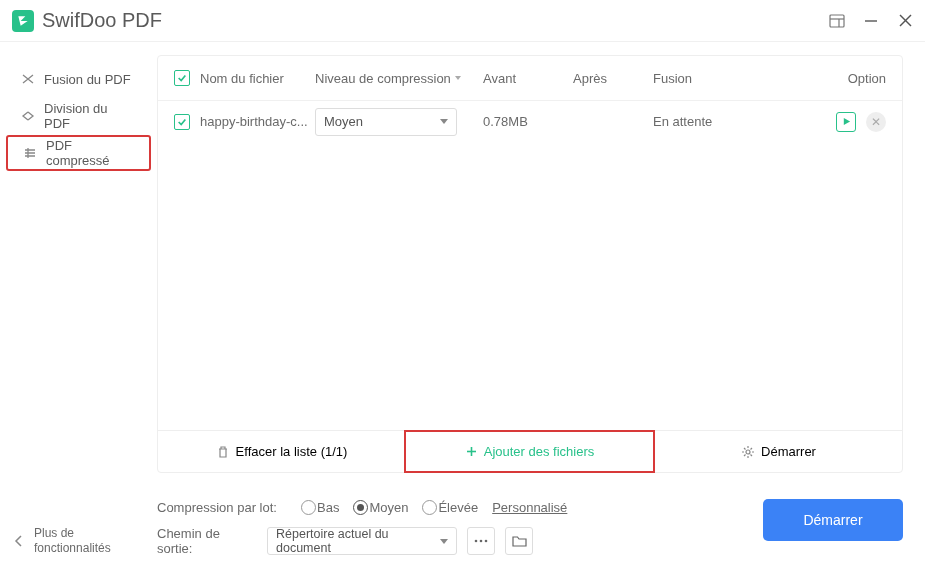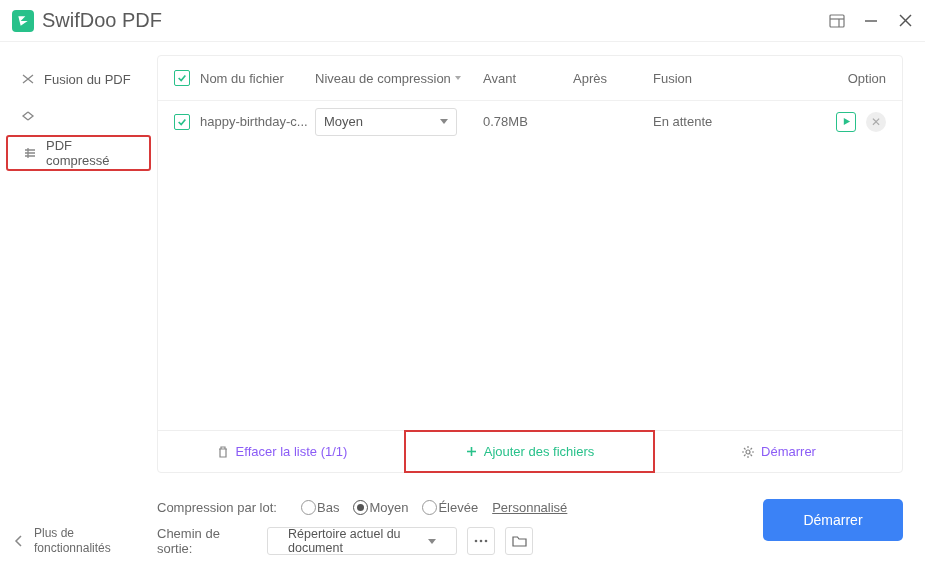--- a/index.html
+++ b/index.html
@@ -39,37 +39,37 @@
     .chk { width: 16px; height: 16px; border: 1.5px solid #28c18a; border-radius: 2px; display: flex; align-items: center; justify-content: center; cursor: pointer; }
     .chk svg { width: 10px; height: 10px; }
     
     .select-level { display: flex; align-items: center; border: 1px solid #ddd; border-radius: 3px; height: 28px; width: 142px; padding: 0 8px; font-size: 13px; color: #555; cursor: pointer; justify-content: space-between; }
     
     .row-actions { display: flex; gap: 10px; margin-left: auto; }
     .play-btn { width: 20px; height: 20px; border: 1.5px solid #28c18a; border-radius: 3px; display:flex; align-items:center; justify-content:center; cursor:pointer; }
     .del-btn { width: 20px; height: 20px; border-radius: 50%; background: #eee; color:#aaa; display:flex; align-items:center; justify-content:center; cursor:pointer; font-size: 12px;}
     
     .tfoot { display: flex; border-top: 1px solid #eee; height: 42px; }
-    .foot-btn { flex: 1; display: flex; align-items: center; justify-content: center; gap: 6px; font-size: 13px; color: #8b5cf6; cursor: pointer; }
+    .foot-btn { flex: 1; display: flex; align-items: center; justify-content: center; gap: 6px; font-size: 13px; color: #000000; cursor: pointer; }
     .foot-btn.highlight { border: 2px solid #d83939; color: #28c18a; margin: -1px; z-index: 1;}
     .foot-btn + .foot-btn { border-left: 1px solid #eee; }
     .foot-btn.highlight { border: 2px solid #d83939;}
     
     .bottom-panel { padding: 12px 0 20px 0; display: flex; align-items: flex-start; }
     .settings-left { flex:1; }
     .setting-row { display: flex; align-items: center; height: 32px; font-size: 13px; color: #6a6a6a; gap: 14px; }
     .setting-label { width: 130px; }
     .radio-grp { display: flex; gap: 14px; align-items: center; }
     .radio { display: flex; align-items: center; gap: 1px; cursor: pointer; }
     .radio-circ { width: 15px; height: 15px; border: 1.5px solid #999; border-radius: 50%; display:flex; align-items:center; justify-content:center;}
     .radio.checked .radio-circ { border-color: #555; }
     .radio.checked .radio-circ::after { content:''; width: 7px; height:7px; background:#555; border-radius:50%;}
     .custom-link { text-decoration: underline; cursor: pointer; }
     
-    .path-select { display: flex; align-items:center; border:1px solid #ddd; border-radius:3px; height:28px; width: 190px; padding: 0 20px; font-size:12.5px; color:#555; justify-content:space-between; cursor:pointer;}
+    .path-select { display: flex; align-items:center; border:1px solid #ddd; border-radius:3px; height:28px; width: 190px; padding: 0 8px; font-size:12.5px; color:#555; justify-content:space-between; cursor:pointer;}
     .icon-btn { width: 28px; height: 28px; border: 1px solid #ddd; border-radius: 3px; display:flex; align-items:center; justify-content:center; cursor:pointer; color:#666;}
     
     .start-btn { background: #3b82f6; color: white; border: none; border-radius: 5px; width: 140px; height: 42px; font-size: 14px; cursor: pointer; margin-top: 8px; margin-left: 20px;}
     
     .caret { width:0; height:0; border-left:4px solid transparent; border-right:4px solid transparent; border-top:5px solid #888; }
     .caret-sm { width:0; height:0; border-left:3.5px solid transparent; border-right:3.5px solid transparent; border-top:4px solid #aaa; }
   </style>
 </head>
 <body>
 
@@ -111,20 +111,21 @@
           </svg>
         </span>
       <span>Fusion du PDF</span>
     </div>
     <div class="sidebar-item">
       <span class="sb-icon">
           <svg width="14" height="14" viewBox="0 0 14 14" stroke="#888" stroke-width="1.3" fill="none">
             <path d="M7 3 L2 7 L7 11 M7 3 L12 7 L7 11"></path>
           </svg>
         </span>
+      <span>Division du PDF</span>
     </div>
     <div class="sidebar-item active">
       <span class="sb-icon">
           <svg width="14" height="14" viewBox="0 0 14 14" stroke="#888" stroke-width="1.3" fill="none">
             <path d="M2 4 L12 4 M2 7 L12 7 M2 10 L12 10 M5 2 L5 12"></path>
           </svg>
         </span>
       <span>PDF compressé</span>
     </div>
 

